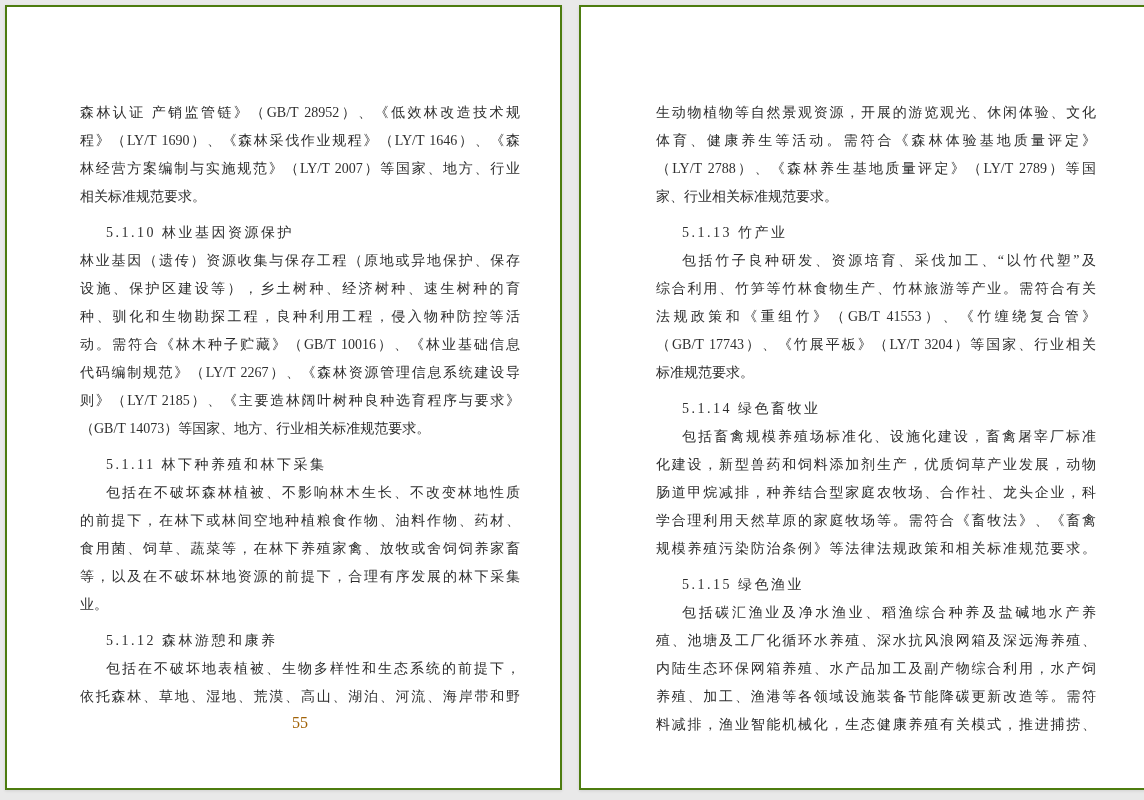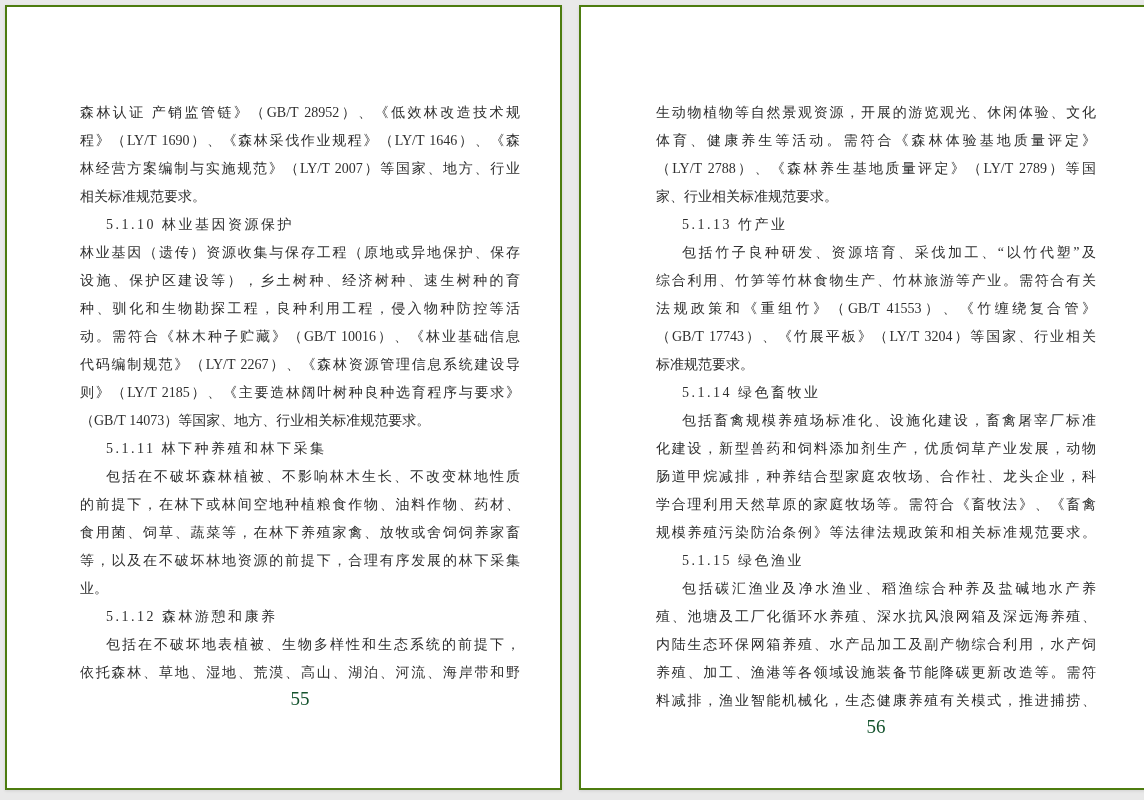--- a/index.html
+++ b/index.html
@@ -40,27 +40,27 @@
     font-size: 14px;
     word-break: keep-all;
     overflow: hidden;
   }
   .line.j {
     text-align: justify;
     text-align-last: justify;
     text-justify: inter-character;
   }
   .line.i { text-indent: 26px; }
-  .line.h { letter-spacing: 2.5px; }
+  .line.h { letter-spacing: 2.5px; margin-top: 8px; }
   .pagenum-row {
     height: 28px;
     line-height: 24px;
     text-align: center;
-    font-size: 19px;
-    color: #14532d;
+    font-size: 16px;
+    color: #a16207;
   }
 </style>
 </head>
 <body>
 
 <div class="spread">
 
   <div class="page page-left">
     <div class="content">
       <div class="lines">
@@ -109,17 +109,16 @@
           <div class="line j">肠道甲烷减排，种养结合型家庭农牧场、合作社、龙头企业，科</div>
           <div class="line j">学合理利用天然草原的家庭牧场等。需符合《畜牧法》、《畜禽</div>
           <div class="line j">规模养殖污染防治条例》等法律法规政策和相关标准规范要求。</div>
           <div class="line i h">5.1.15  绿色渔业</div>
           <div class="line j i">包括碳汇渔业及净水渔业、稻渔综合种养及盐碱地水产养</div>
           <div class="line j">殖、池塘及工厂化循环水养殖、深水抗风浪网箱及深远海养殖、</div>
           <div class="line j">内陆生态环保网箱养殖、水产品加工及副产物综合利用，水产饲</div>
           <div class="line j">养殖、加工、渔港等各领域设施装备节能降碳更新改造等。需符</div>
           <div class="line j">料减排，渔业智能机械化，生态健康养殖有关模式，推进捕捞、</div>
         </div>
-      <div class="pagenum-row">56</div>
     </div>
   </div>
 
 </div>
 
 </body></html>

